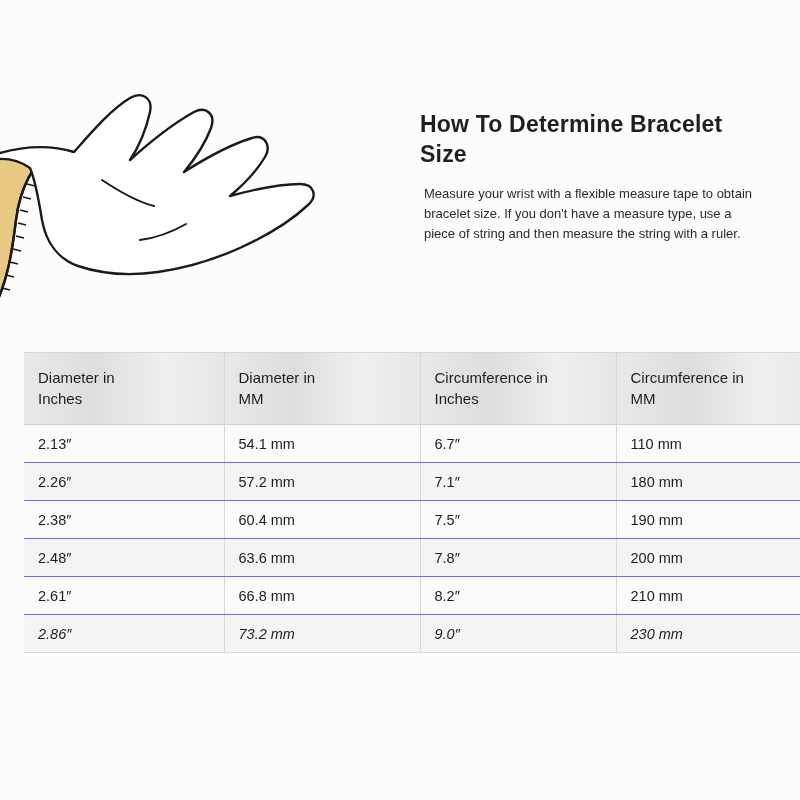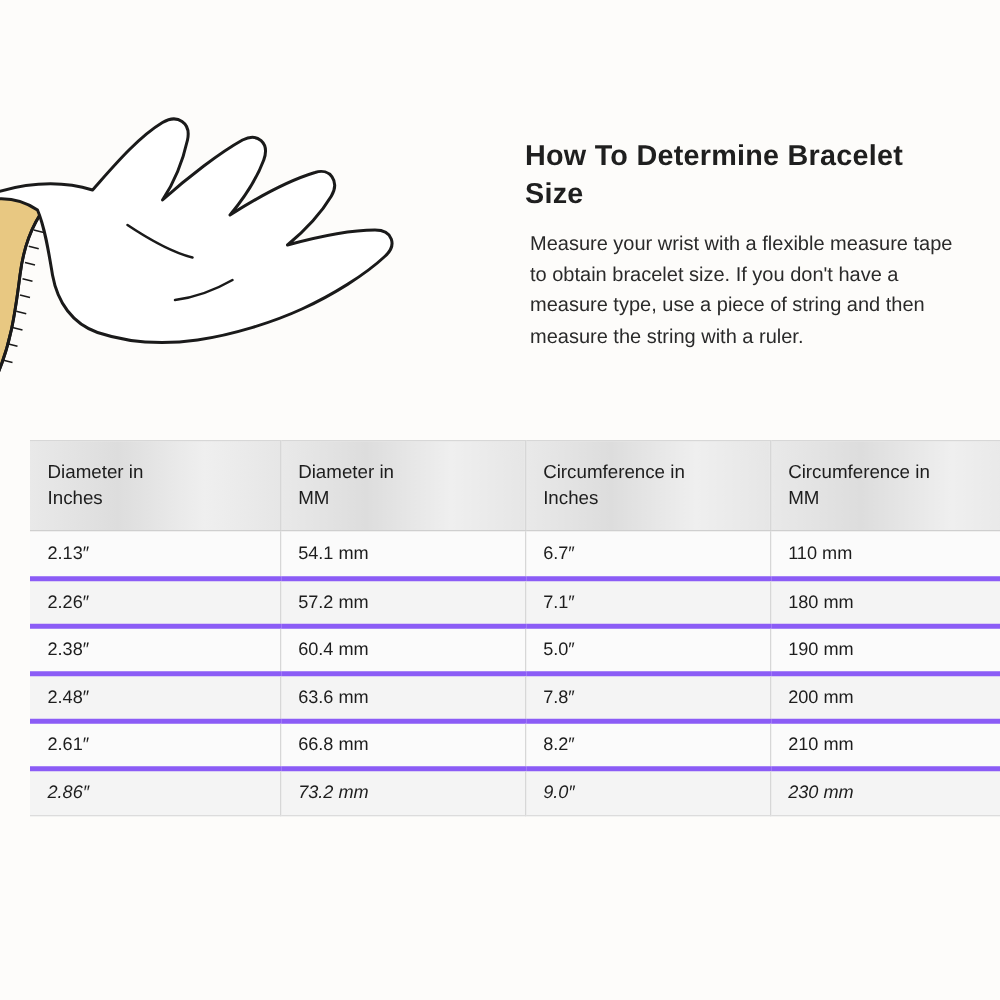--- a/index.html
+++ b/index.html
@@ -42,21 +42,21 @@
   .headline {
     font-size: 23px;
     font-weight: bold;
     color: #1f1f1f;
     line-height: 1.3;
     letter-spacing: .2px;
     margin: 0 0 14px 0;
     padding: 0 20px;
   }
   .subtext {
-    font-size: 16px;
+    font-size: 13px;
     color: #2a2a2a;
     line-height: 1.55;
     margin: 0;
     padding: 0 24px;
   }
 
   
   .table-wrap {
     position: absolute;
     left: 0;
@@ -65,21 +65,21 @@
   }
   table.size-table {
     border-collapse: collapse;
     width: 800px;
     table-layout: fixed;
     margin-left: 24px;
   }
   table.size-table th,
   table.size-table td {
     border-right: 1px solid #d7d7d7;
-    border-bottom: 4px solid #8b5cf6;
+    border-bottom: 1px solid #8b5cf6;
     text-align: left;
     vertical-align: middle;
     font-size: 14.5px;
     color: #1d1d1d;
     padding: 0 0 0 14px;
     font-weight: normal;
   }
   table.size-table th:last-child,
   table.size-table td:last-child { border-right: none; }
 
@@ -198,21 +198,21 @@
         </tr>
         <tr>
           <td>2.26″</td>
           <td>57.2 mm</td>
           <td>7.1″</td>
           <td>180 mm</td>
         </tr>
         <tr>
           <td>2.38″</td>
           <td>60.4 mm</td>
-          <td>5.0″</td>
+          <td>7.5″</td>
           <td>190 mm</td>
         </tr>
         <tr>
           <td>2.48″</td>
           <td>63.6 mm</td>
           <td>7.8″</td>
           <td>200 mm</td>
         </tr>
         <tr>
           <td>2.61″</td>

